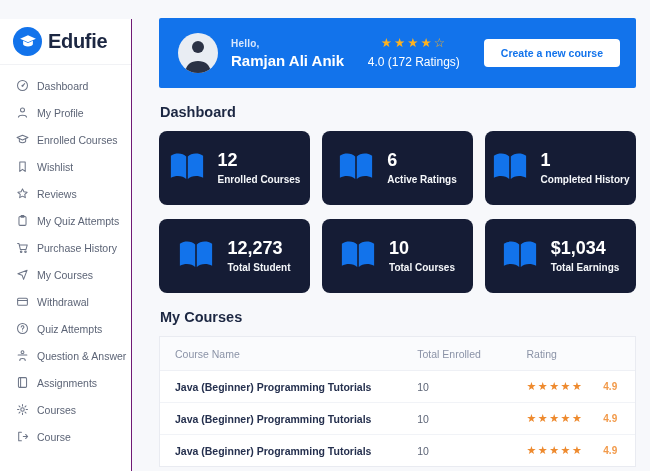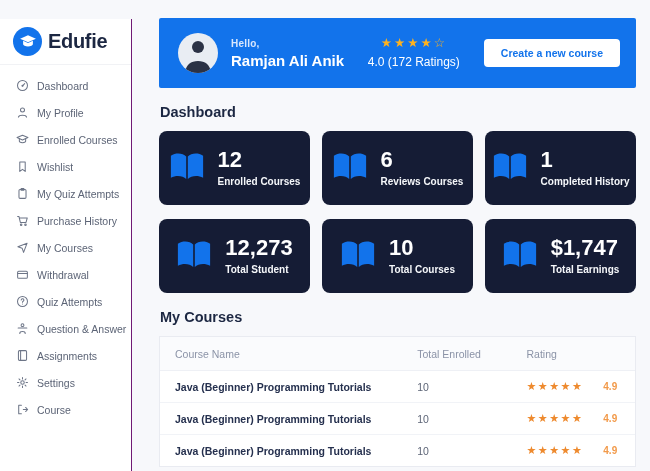--- a/index.html
+++ b/index.html
@@ -59,21 +59,21 @@
   }
 
   .section-title { font-size:14.5px; font-weight:700; color:#1c2742; margin:16px 0 11px 1px; }
 
   .cards { display:grid; grid-template-columns:repeat(3,1fr); gap:14px 12px; }
   .card {
     background:#151c35; border-radius:8px; height:74px;
     display:flex; align-items:center; justify-content:center; gap:13px;
   }
   .card .book { width:36px; height:29px; flex:none; }
-  .cv { font-size:22px; font-weight:700; color:#fff; line-height:1; }
+  .cv { font-size:18px; font-weight:700; color:#fff; line-height:1; }
   .cl { font-size:10px; font-weight:700; color:#f5f7fa; margin-top:5px; }
 
   .table-wrap { background:#fff; border:1px solid #e9ebf1; border-radius:0; overflow:hidden; }
   table { width:100%; border-collapse:collapse; }
   thead th {
     text-align:left; font-size:10.5px; font-weight:400; color:#8b93a7;
     background:#fafbfd; padding:11px 15px 10px; border-bottom:1px solid #eef0f5;
   }
   tbody td { font-size:10.5px; color:#5c6476; padding:9px 15px; border-bottom:1px solid #f1f3f7; }
   tbody tr:last-child td { border-bottom:none; }
@@ -127,20 +127,28 @@
         <span class="mi">
           <svg viewBox="0 0 24 24" fill="none" stroke="currentColor" stroke-width="1.9" stroke-linecap="round" stroke-linejoin="round">
             <path d="M7 3.5h10V21l-5-3.8L7 21z"></path>
           </svg>
         </span>
         <span>Wishlist</span>
       </li>
       <li>
         <span class="mi">
           <svg viewBox="0 0 24 24" fill="none" stroke="currentColor" stroke-width="1.9" stroke-linecap="round" stroke-linejoin="round">
+            <path d="m12 3.5 2.6 5.4 5.9.8-4.3 4.1 1 5.9-5.2-2.8-5.2 2.8 1-5.9L3.5 9.7l5.9-.8z"></path>
+          </svg>
+        </span>
+        <span>Reviews</span>
+      </li>
+      <li>
+        <span class="mi">
+          <svg viewBox="0 0 24 24" fill="none" stroke="currentColor" stroke-width="1.9" stroke-linecap="round" stroke-linejoin="round">
             <rect x="5.5" y="4.5" width="13" height="16.5" rx="2"></rect>
             <path d="M9.5 2.8h5v3.4h-5z"></path>
           </svg>
         </span>
         <span>My Quiz Attempts</span>
       </li>
       <li>
         <span class="mi">
           <svg viewBox="0 0 24 24" fill="none" stroke="currentColor" stroke-width="1.9" stroke-linecap="round" stroke-linejoin="round">
             <circle cx="9.5" cy="20" r="1.4"></circle>
@@ -196,21 +204,21 @@
         </span>
         <span>Assignments</span>
       </li>
       <li>
         <span class="mi">
           <svg viewBox="0 0 24 24" fill="none" stroke="currentColor" stroke-width="1.9" stroke-linecap="round" stroke-linejoin="round">
             <circle cx="12" cy="12" r="3.2"></circle>
             <path d="M12 2.8v2.6M12 18.6v2.6M2.8 12h2.6M18.6 12h2.6M5.5 5.5l1.8 1.8M16.7 16.7l1.8 1.8M18.5 5.5l-1.8 1.8M7.3 16.7l-1.8 1.8"></path>
           </svg>
         </span>
-        <span>Settings</span>
+        <span>Courses</span>
       </li>
       <li>
         <span class="mi">
           <svg viewBox="0 0 24 24" fill="none" stroke="currentColor" stroke-width="1.9" stroke-linecap="round" stroke-linejoin="round">
             <path d="M10 4H5v16h5"></path>
             <path d="M13.5 12H21M17.8 8.2 21.5 12l-3.7 3.8"></path>
           </svg>
         </span>
         <span>Course</span>
       </li>
@@ -253,21 +261,21 @@
           <div class="cl">Enrolled Courses</div>
         </span>
       </div>
       <div class="card">
         <span><svg class="book" viewBox="0 0 44 36">
             <path d="M2 4.5C8.5.5 17 1.5 21 5.5v28C17 29.5 8.5 28.5 2 32z" fill="#1273eb"></path>
             <path d="M42 4.5C35.5.5 27 1.5 23 5.5v28c4-4 12.5-5 19-1.5z" fill="#1273eb"></path>
           </svg></span>
         <span>
           <div class="cv">6</div>
-          <div class="cl">Reviews Courses</div>
+          <div class="cl">Active Ratings</div>
         </span>
       </div>
       <div class="card">
         <span><svg class="book" viewBox="0 0 44 36">
             <path d="M2 4.5C8.5.5 17 1.5 21 5.5v28C17 29.5 8.5 28.5 2 32z" fill="#1273eb"></path>
             <path d="M42 4.5C35.5.5 27 1.5 23 5.5v28c4-4 12.5-5 19-1.5z" fill="#1273eb"></path>
           </svg></span>
         <span>
           <div class="cv">1</div>
           <div class="cl">Completed History</div>
@@ -292,21 +300,21 @@
           <div class="cv">10</div>
           <div class="cl">Total Courses</div>
         </span>
       </div>
       <div class="card">
         <span><svg class="book" viewBox="0 0 44 36">
             <path d="M2 4.5C8.5.5 17 1.5 21 5.5v28C17 29.5 8.5 28.5 2 32z" fill="#1273eb"></path>
             <path d="M42 4.5C35.5.5 27 1.5 23 5.5v28c4-4 12.5-5 19-1.5z" fill="#1273eb"></path>
           </svg></span>
         <span>
-          <div class="cv">$1,747</div>
+          <div class="cv">$1,034</div>
           <div class="cl">Total Earnings</div>
         </span>
       </div>
     </div>
 
   <h2 class="section-title">My Courses</h2>
 
   <div class="table-wrap">
     <table>
       <colgroup>

